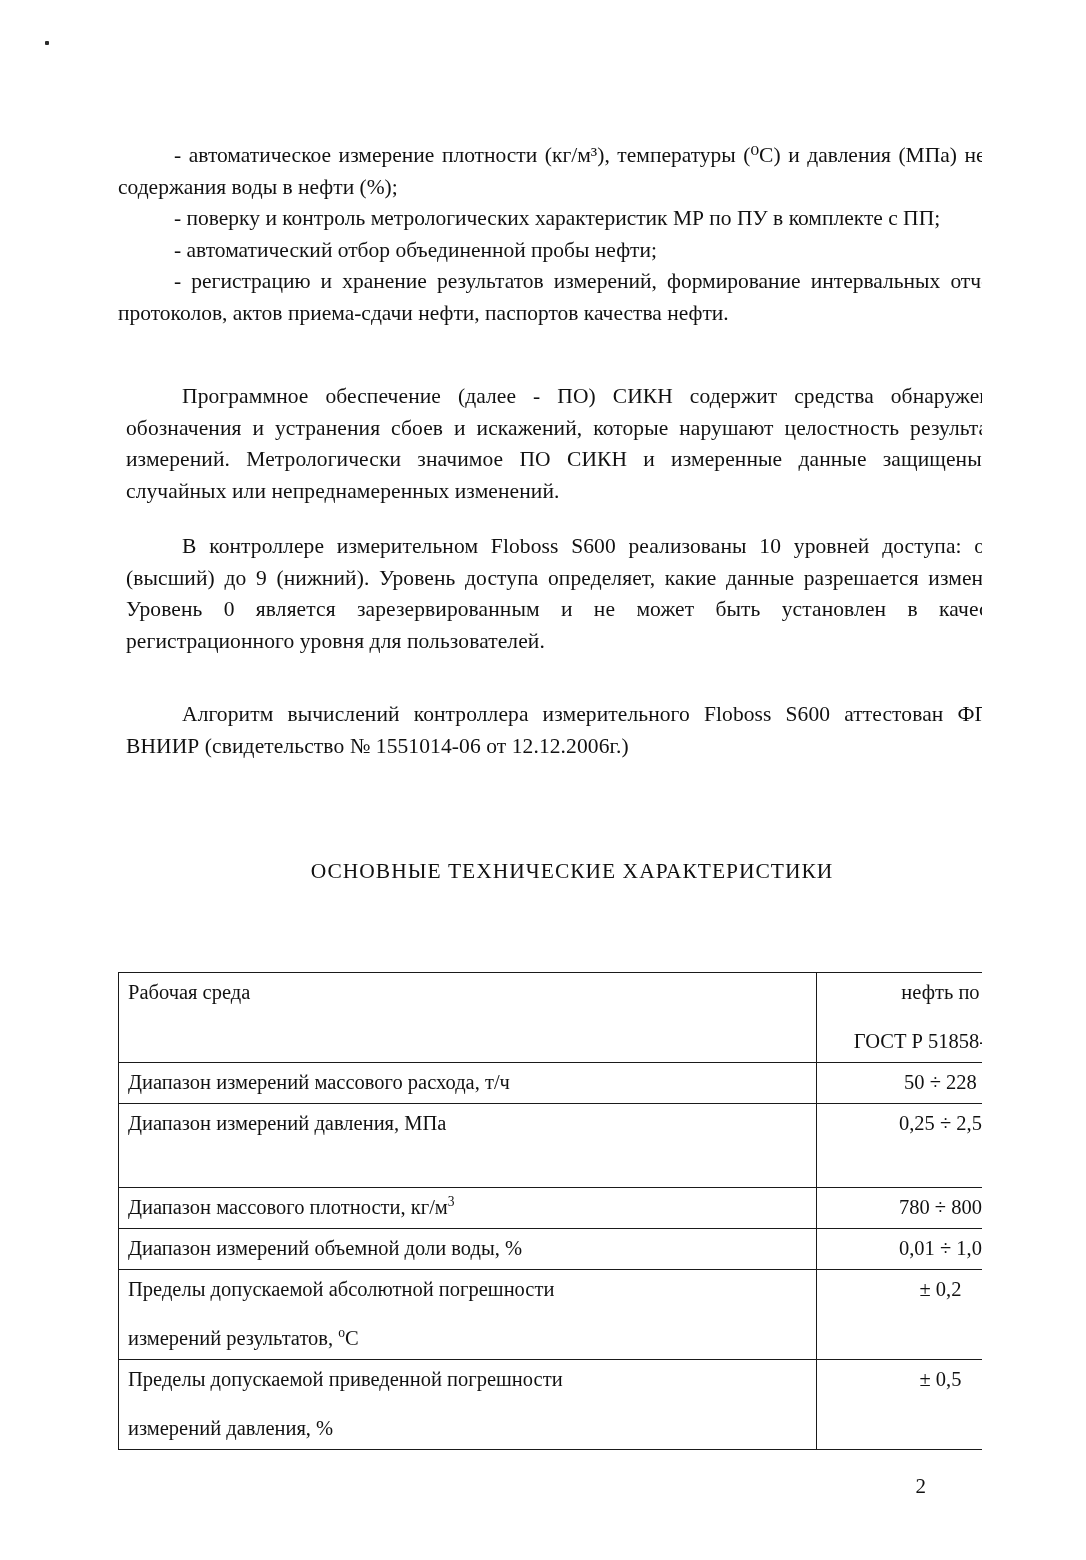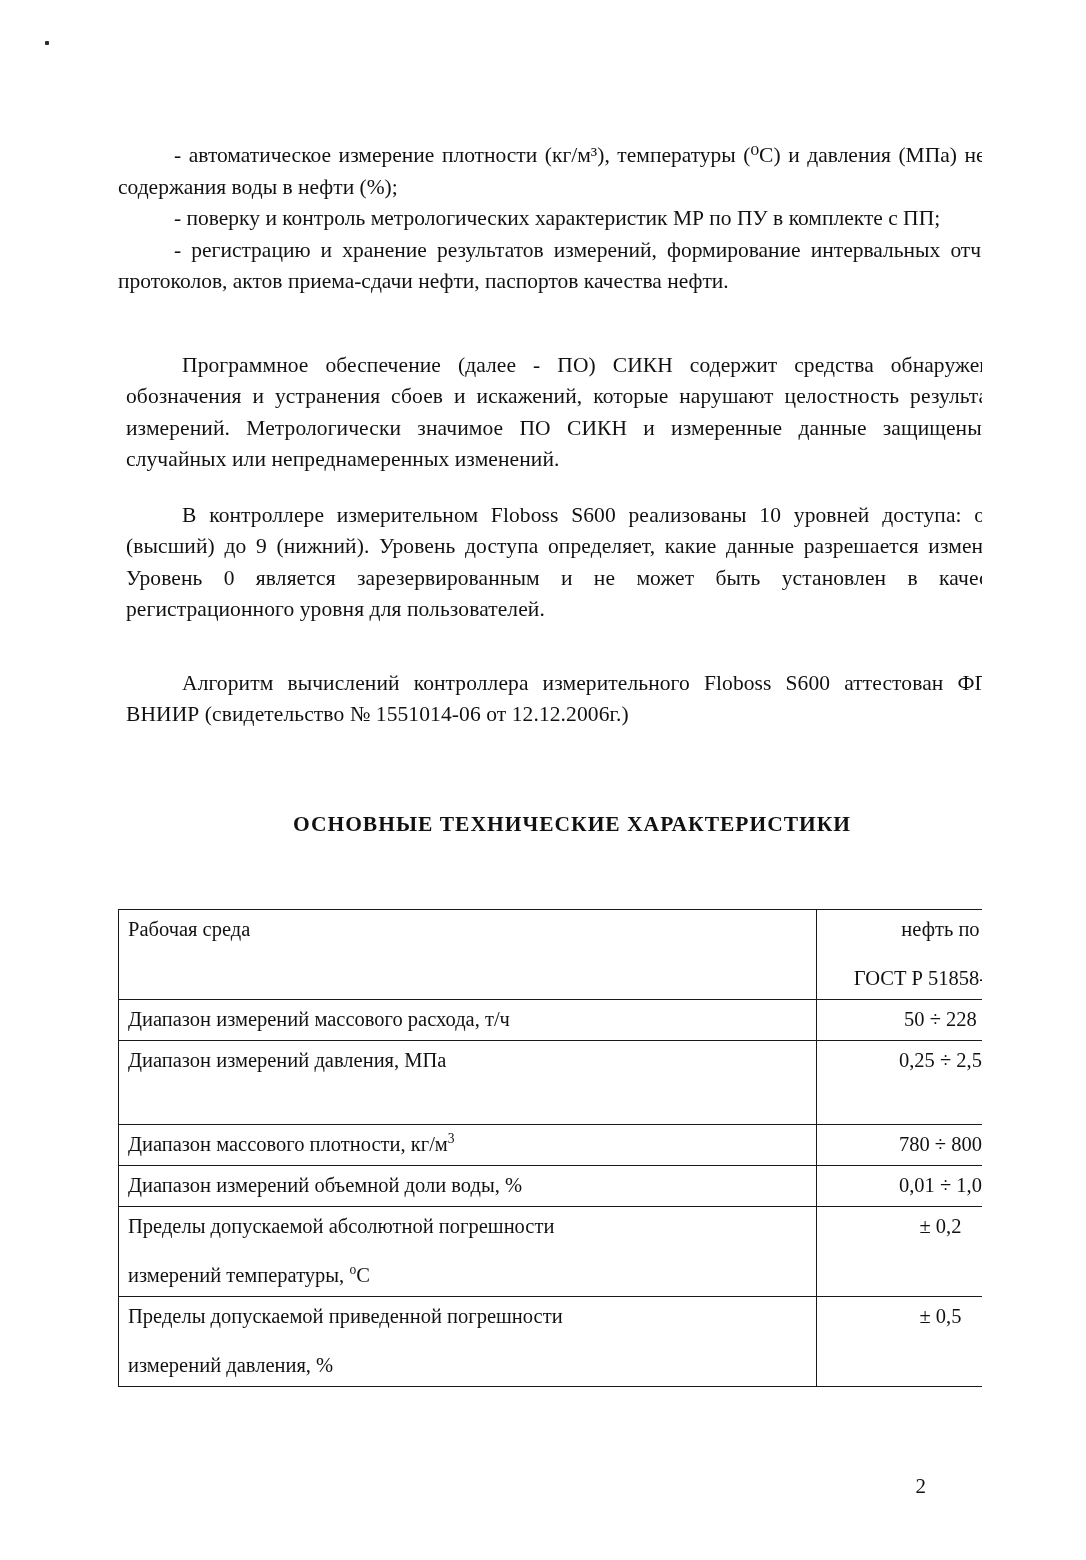--- a/index.html
+++ b/index.html
@@ -44,23 +44,23 @@
     font-size: 21.5px;
     line-height: 31.5px;
     text-align: justify;
     text-indent: 56px;
   }
   .gap-sm { height: 8px; }
   .gap-md { height: 26px; }
   .gap-xl { height: 44px; }
 
   h1.section-title {
-    margin: 0;
+    margin: 16px;
     font-size: 21.5px;
-    font-weight: bold;
+    font-weight: normal;
     text-align: center;
     letter-spacing: 1.0px;
     line-height: 30px;
   }
 
   table.spec {
     border-collapse: collapse;
     width: 908px;
     table-layout: fixed;
     margin: 0;
@@ -91,20 +91,21 @@
 <body>
 
 <div class="page">
 
   <div class="speck"></div>
 
   <div class="content">
 
     <p class="bullet">- автоматическое измерение плотности (кг/м³), температуры (⁰С) и давления (МПа) нефти, содержания воды в нефти (%);</p>
     <p class="bullet">- поверку и контроль метрологических характеристик МР по   ПУ в комплекте с ПП;</p>
+    <p class="bullet">- автоматический отбор объединенной пробы нефти;</p>
     <p class="bullet">- регистрацию и хранение результатов измерений, формирование интервальных отчётов, протоколов, актов приема-сдачи нефти, паспортов качества нефти.</p>
 
     <div class="gap-xl"></div>
 
     <p class="para">Программное обеспечение (далее - ПО) СИКН содержит средства обнаружения, обозначения и устранения сбоев и искажений, которые нарушают целостность результатов измерений. Метрологически значимое ПО СИКН и измеренные данные  защищены от случайных или непреднамеренных изменений.</p>
 
     <div class="gap-sm"></div>
 
     <p class="para">В контроллере измерительном Floboss S600 реализованы 10 уровней доступа: от 0 (высший) до 9 (нижний). Уровень доступа определяет, какие данные разрешается изменять. Уровень 0 является зарезервированным и не может быть установлен в качестве регистрационного уровня для пользователей.</p>
 
@@ -165,21 +166,21 @@
             <span class="cell-line">Диапазон измерений объемной доли воды, %</span>
           </td>
           <td class="value">
             <span class="cell-line">0,01 ÷ 1,0</span>
           </td>
         </tr>
 
         <tr>
           <td class="label">
             <span class="cell-line">Пределы допускаемой абсолютной погрешности</span>
-            <span class="cell-line spaced"><span>измерений температуры, </span><sup>о</sup><span>С</span></span>
+            <span class="cell-line spaced"><span>измерений результатов, </span><sup>о</sup><span>С</span></span>
           </td>
           <td class="value bot">
             <span class="cell-line">± 0,2</span>
           </td>
         </tr>
 
         <tr>
           <td class="label">
             <span class="cell-line">Пределы допускаемой приведенной погрешности</span>
             <span class="cell-line spaced">измерений давления, %</span>

